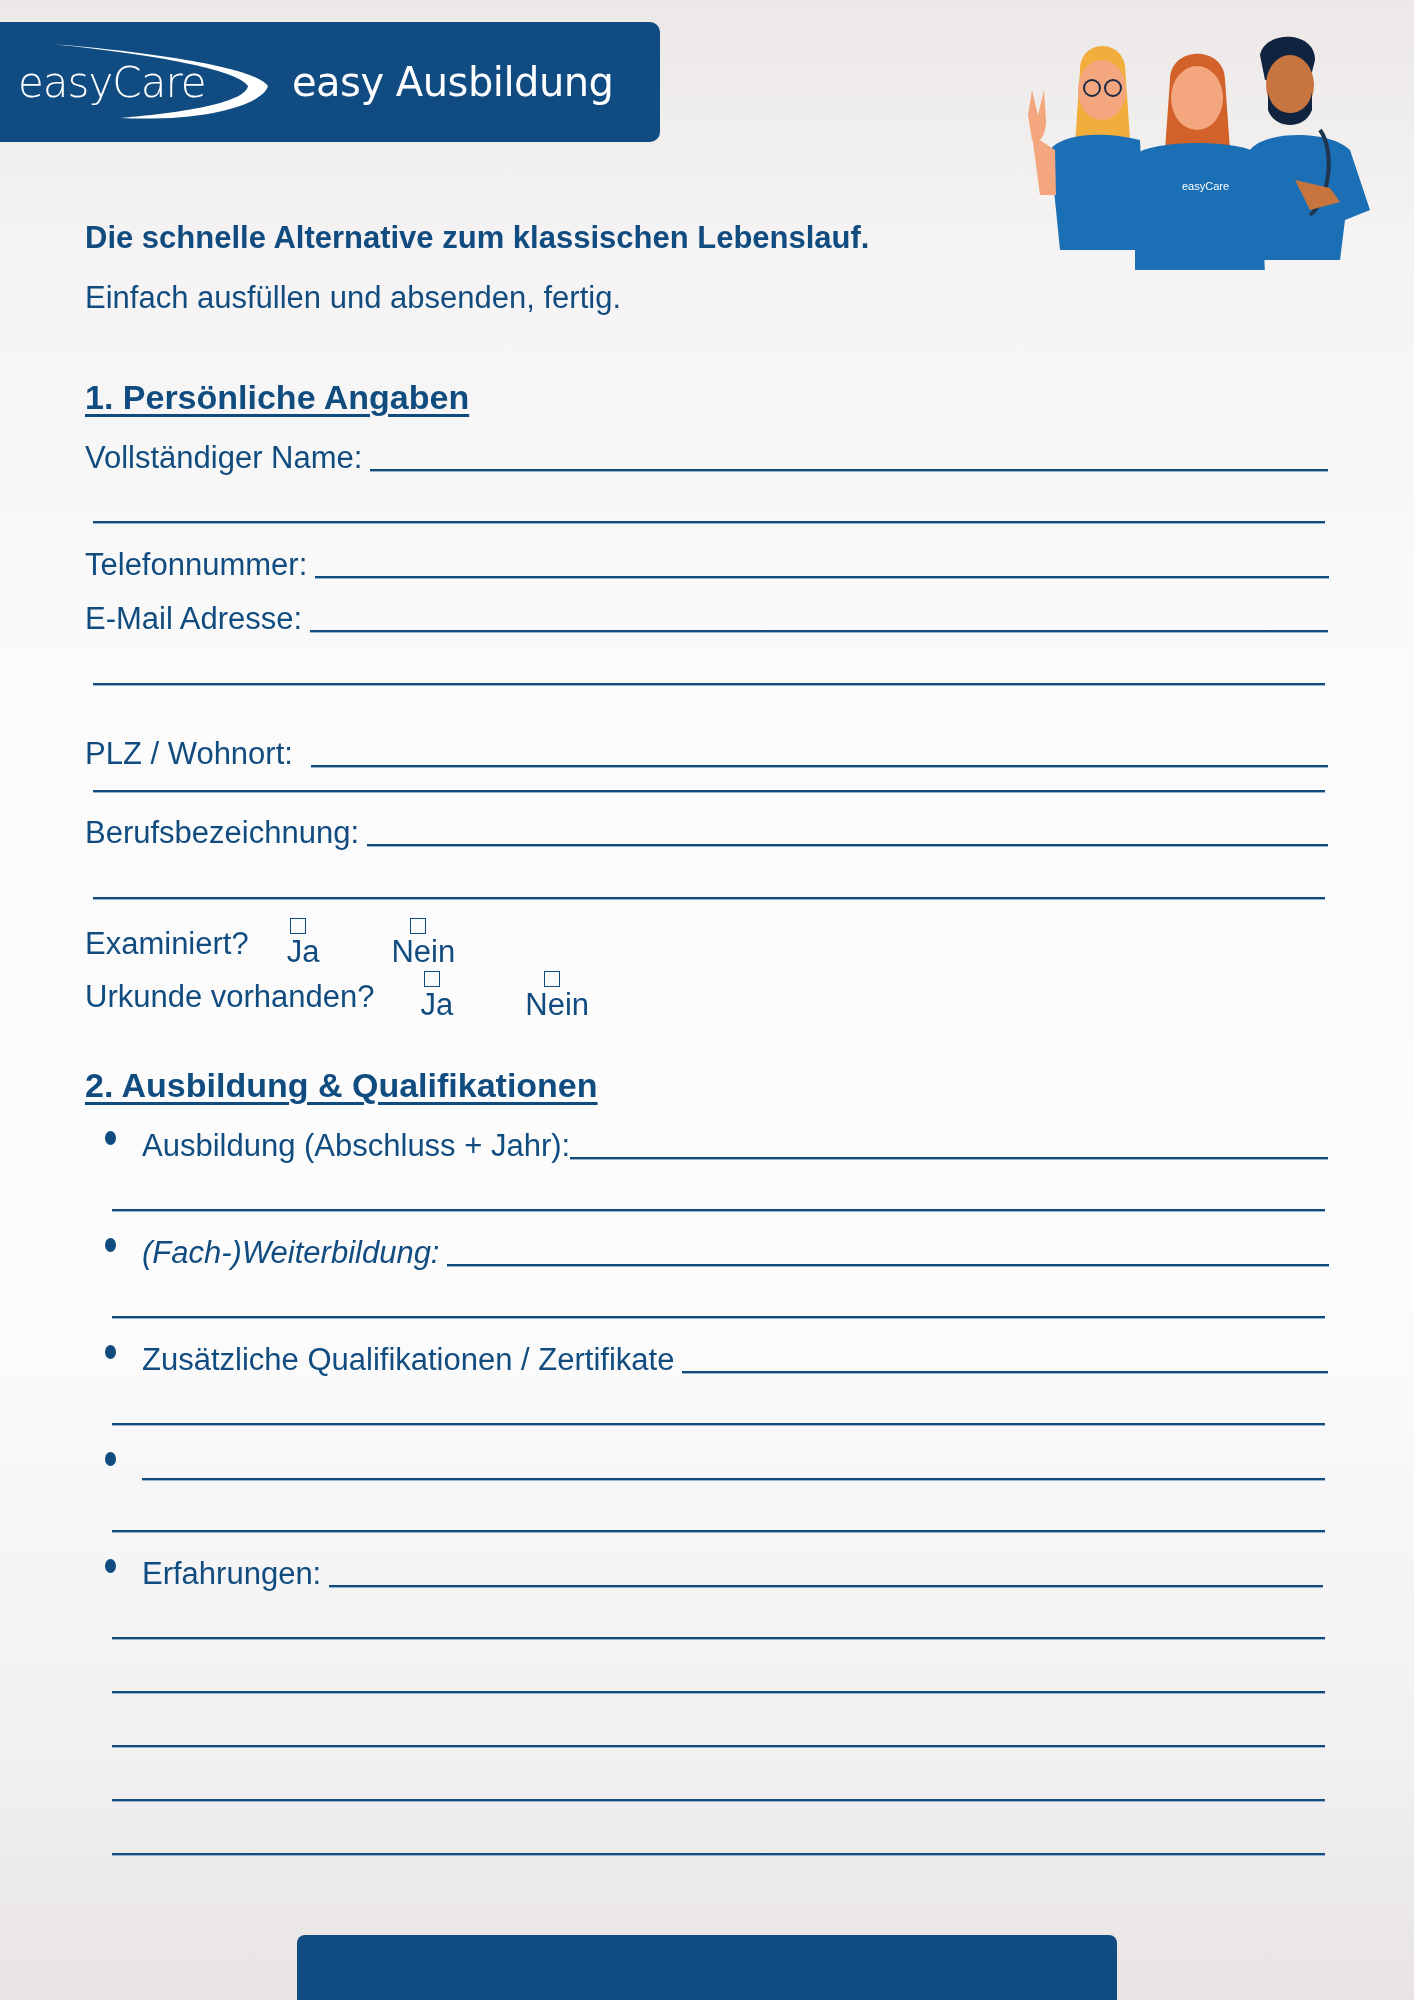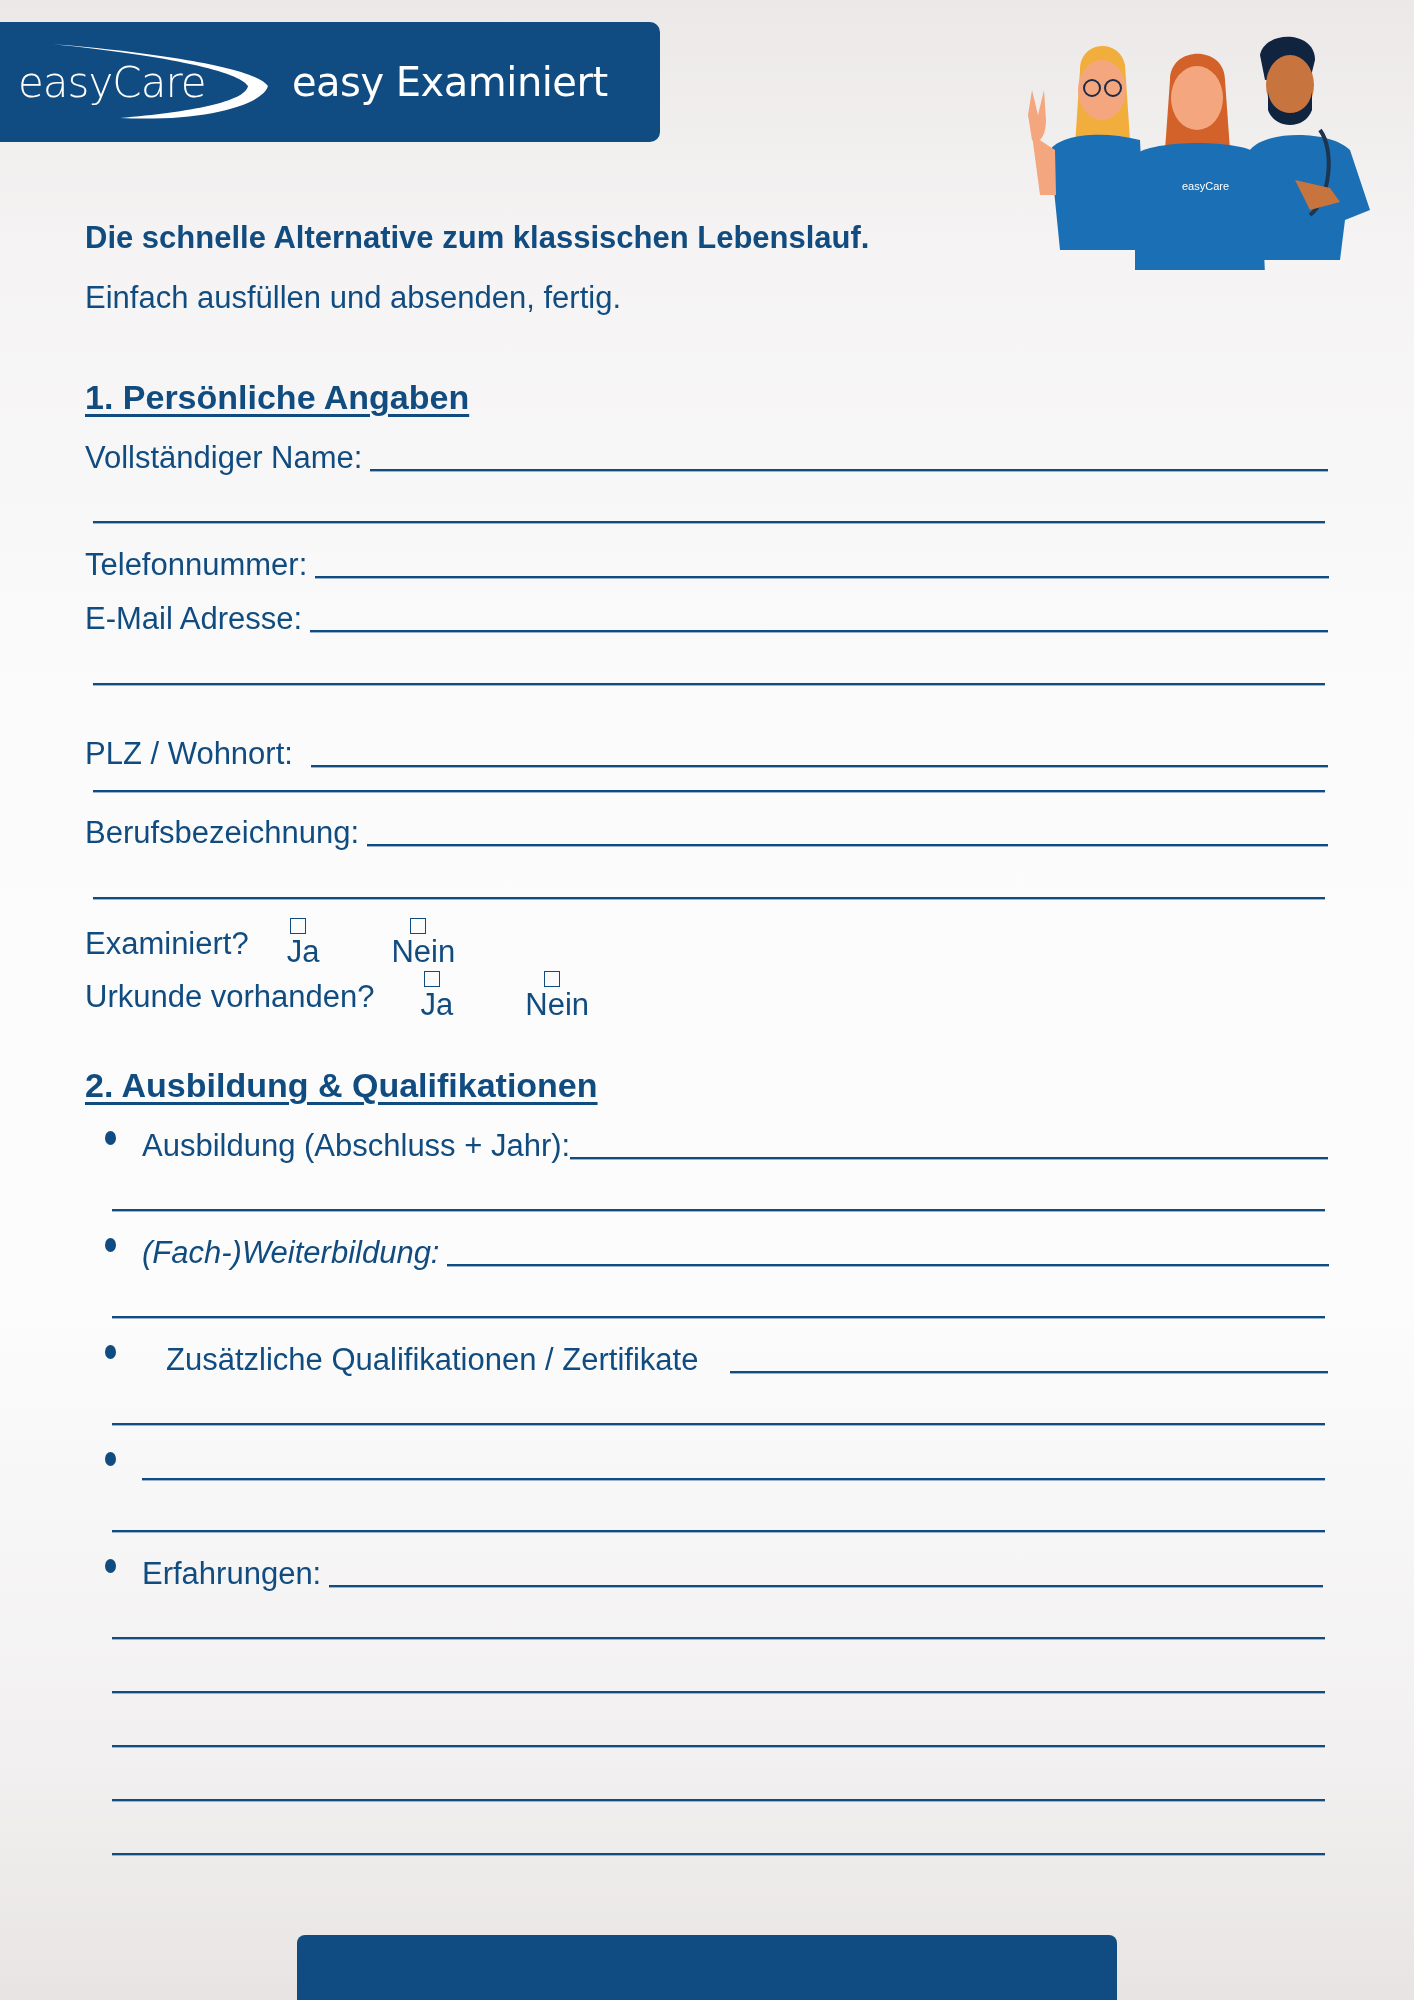--- a/index.html
+++ b/index.html
@@ -64,21 +64,21 @@
 </head>
 <body>
 
 <div class="banner">
   <div class="logo">
     <svg width="270" height="120" viewBox="0 0 270 120">
       <path d="M52 22 C150 30 255 45 268 64 C262 84 200 100 120 96 C190 90 245 80 248 64 C240 50 170 34 52 22 Z" fill="#FFFFFF"></path>
     </svg>
     <span class="logo-text">easyCare</span>
   </div>
-  <span class="banner-title">easy Examiniert</span>
+  <span class="banner-title">easy Ausbildung</span>
 </div>
 
 <div class="illustration">
   <svg width="380" height="250" viewBox="0 0 380 250">
 
     <path d="M70 50 C70 20 110 18 115 45 L120 120 L65 125 Z" fill="#F2AE3C"></path>
     <ellipse cx="92" cy="70" rx="24" ry="30" fill="#F4A77E"></ellipse>
     <circle cx="82" cy="68" r="8" fill="none" stroke="#1F2A44" stroke-width="2"></circle>
     <circle cx="103" cy="68" r="8" fill="none" stroke="#1F2A44" stroke-width="2"></circle>
     <path d="M40 130 C50 115 90 110 130 120 L135 230 L50 230 Z" fill="#1A6FB5"></path>
@@ -166,21 +166,21 @@
 </div>
 <div class="blank-row" style="left:112px; right:89px; top:1209px;"></div>
 
 <div class="row" style="top:1231px; right:85px;font-style:italic;">
   <span class="bullet"></span>
   <span class="label">(Fach-)Weiterbildung:</span>
   <span class="fill"></span>
 </div>
 <div class="blank-row" style="left:112px; right:89px; top:1316px;"></div>
 
-<div class="row" style="top:1338px;gap:24px;">
+<div class="row" style="top:1338px;">
   <span class="bullet"></span>
   <span class="label">Zusätzliche Qualifikationen / Zertifikate</span>
   <span class="fill"></span>
 </div>
 <div class="blank-row" style="left:112px; right:89px; top:1423px;"></div>
 
 <div class="row" style="top:1445px; right:89px;">
   <span class="bullet"></span>
   <span class="fill"></span>
 </div>

